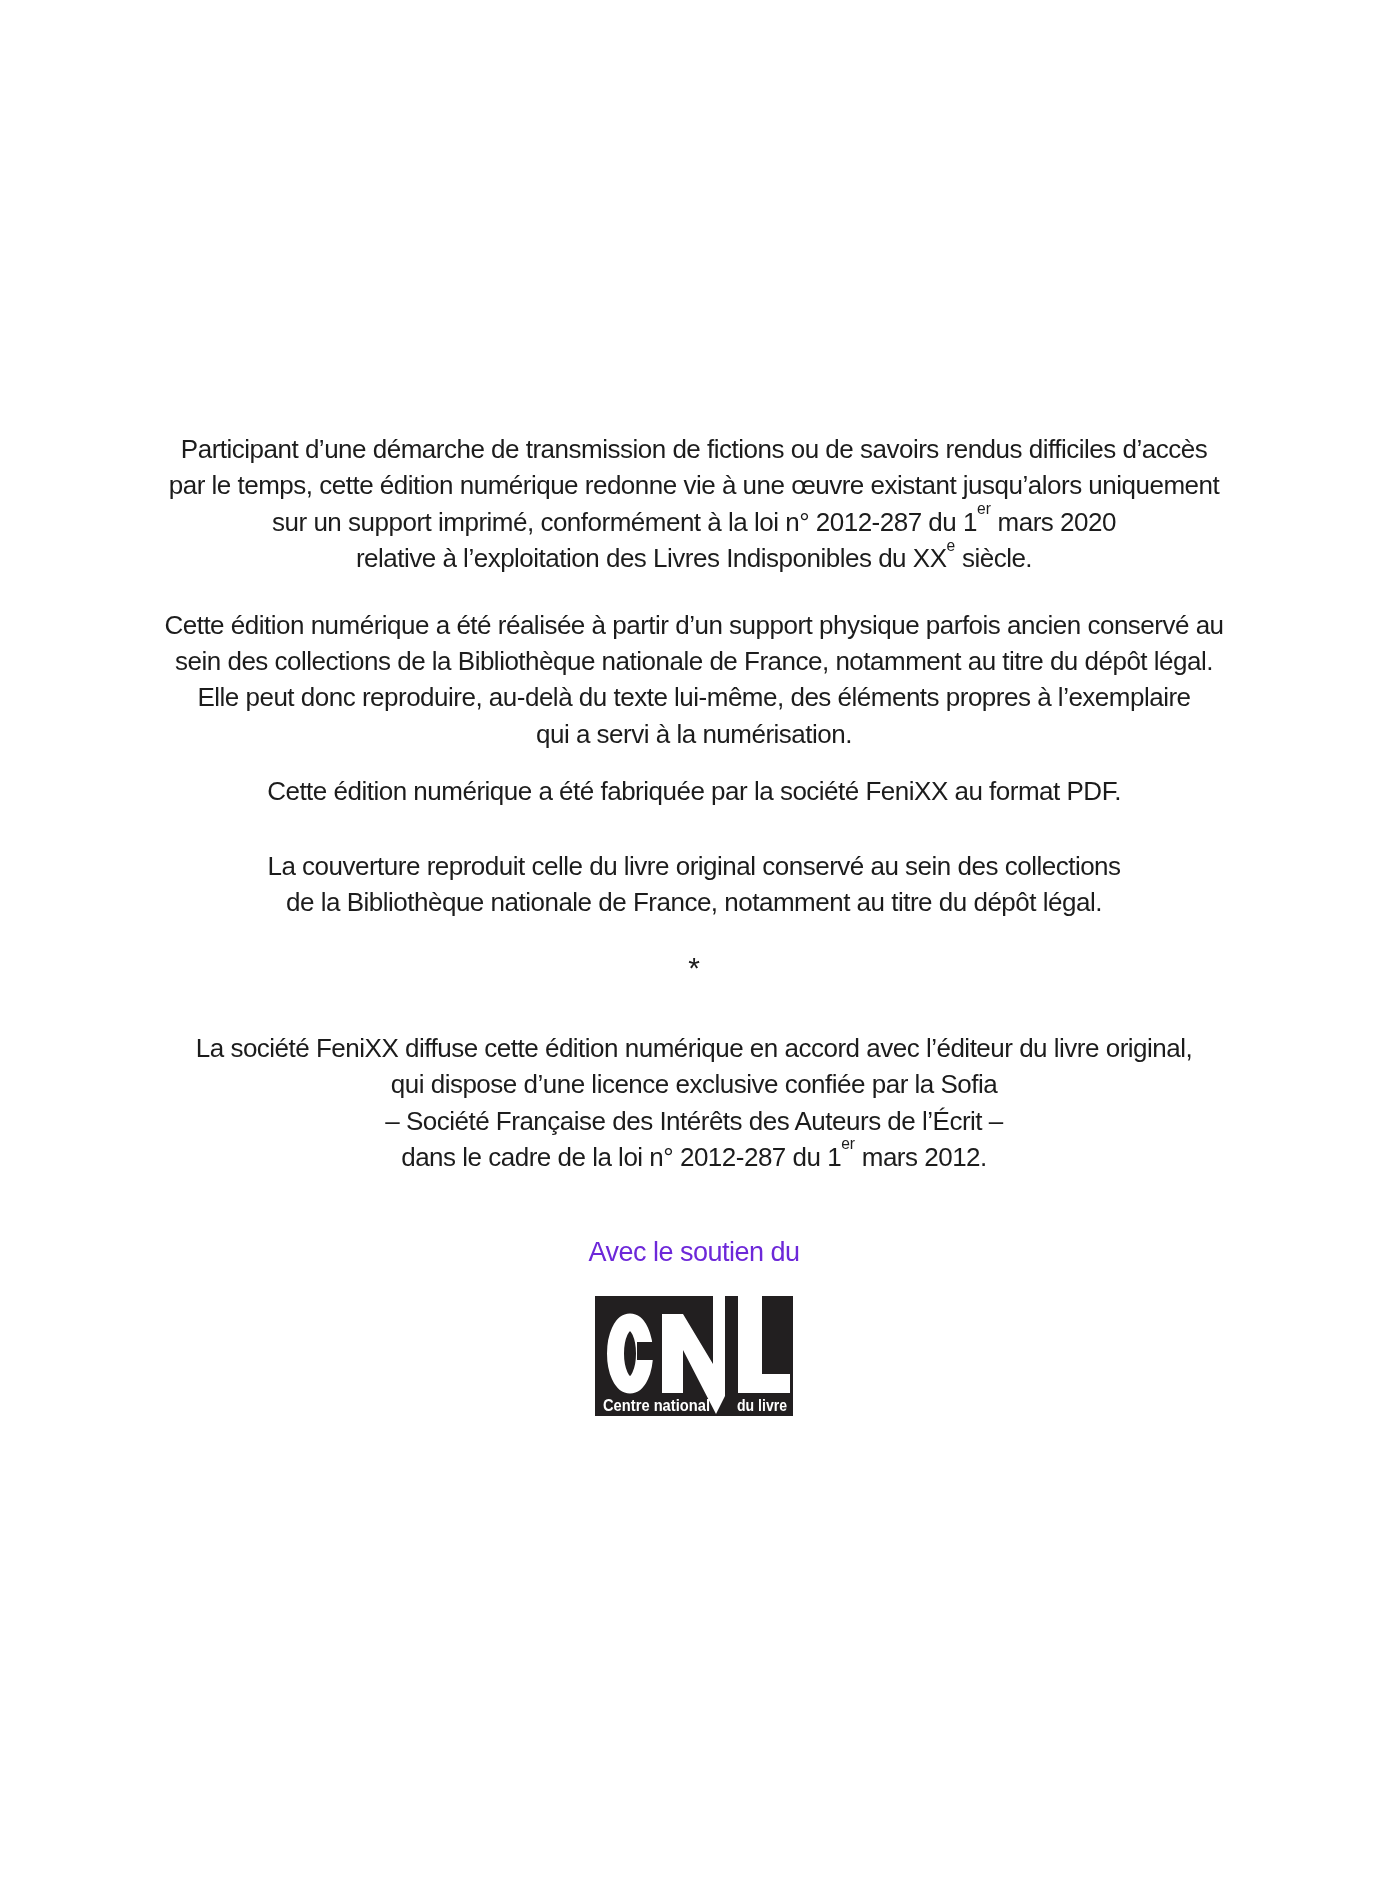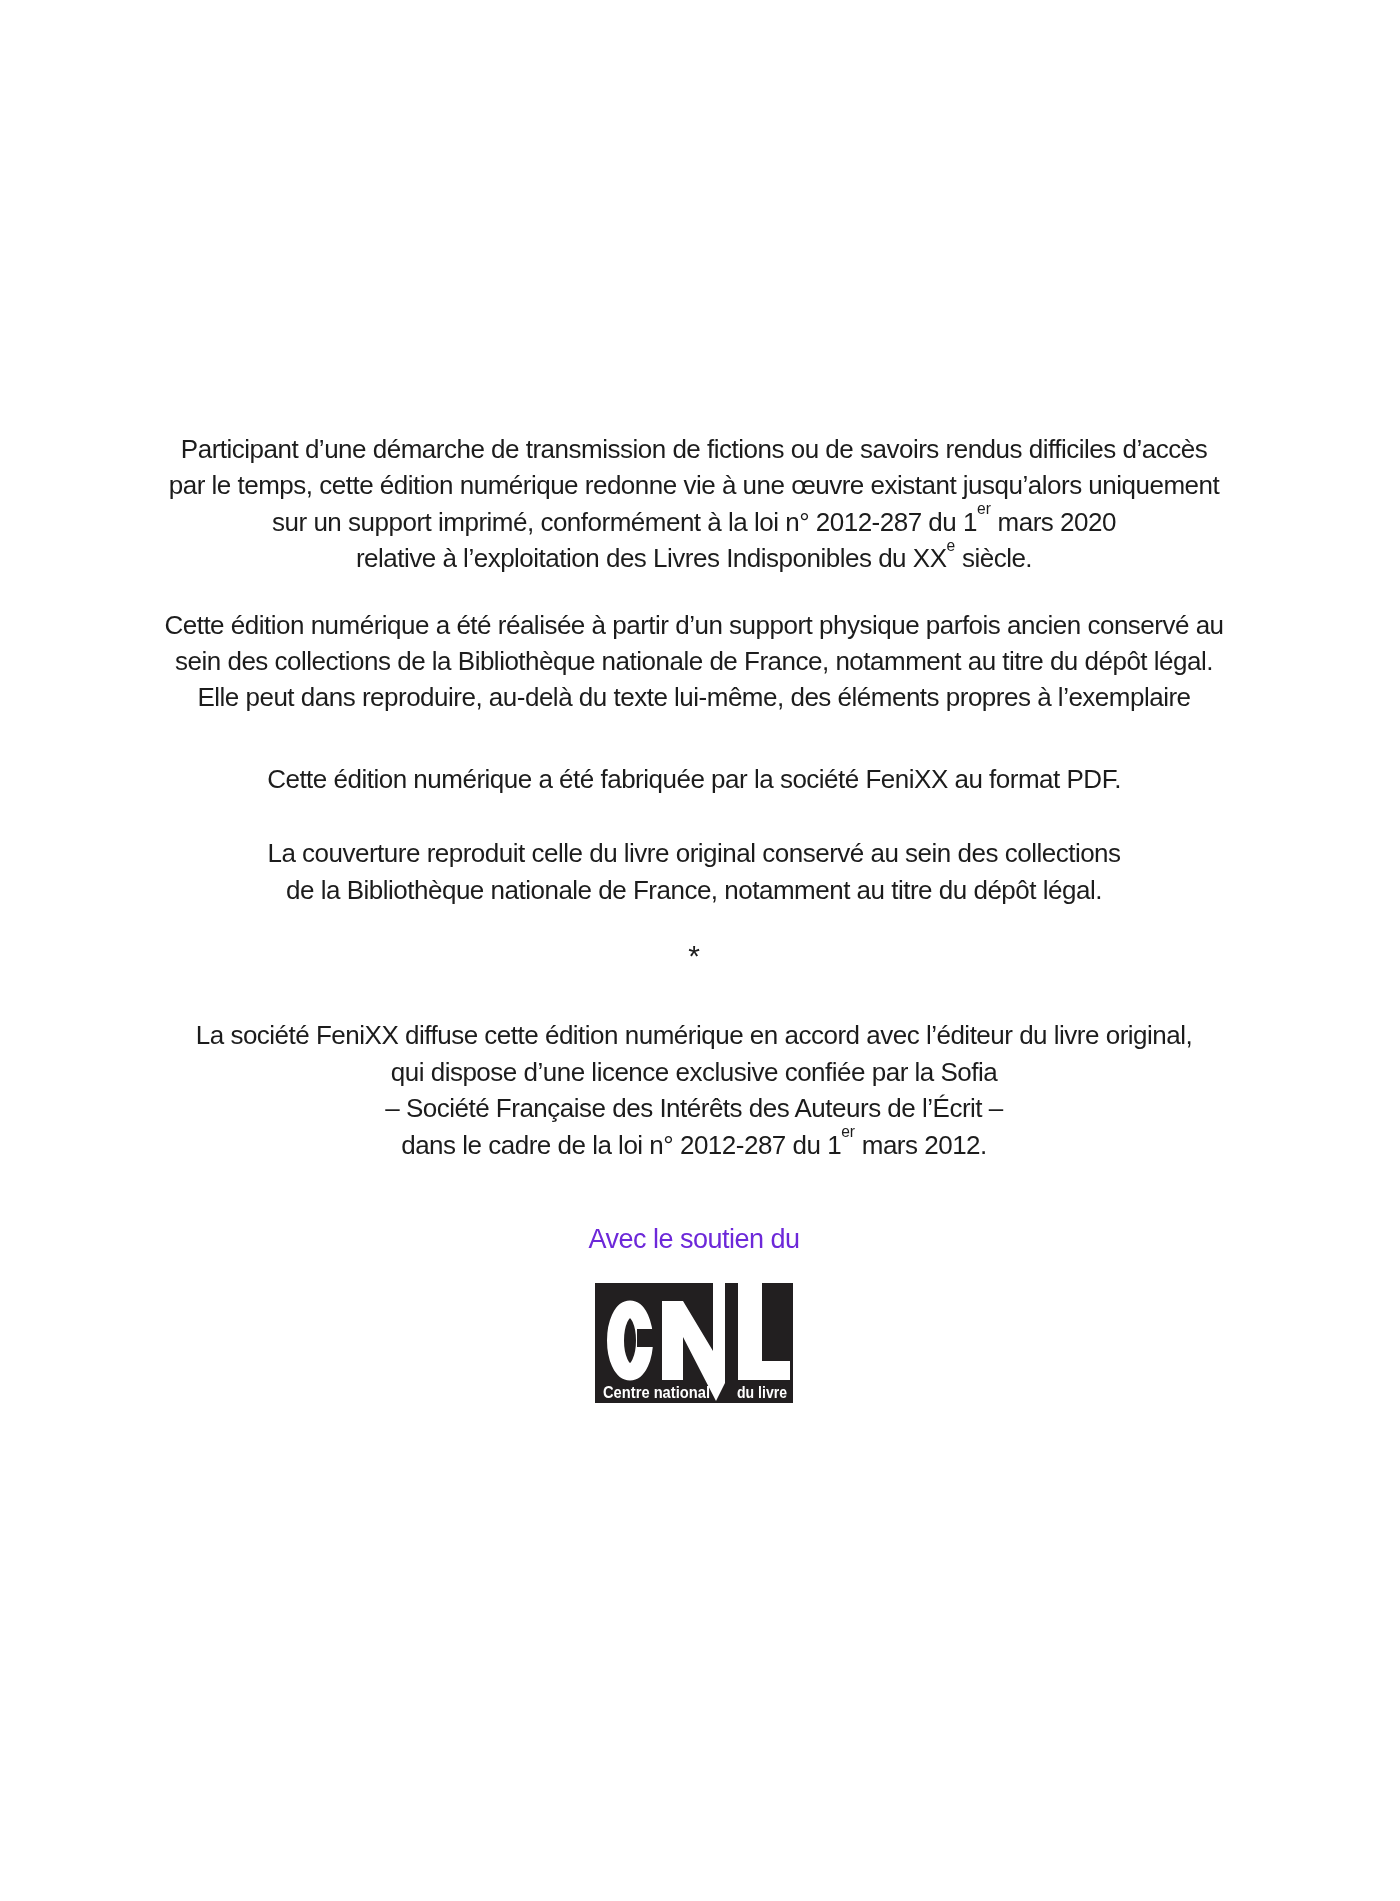--- a/index.html
+++ b/index.html
@@ -26,21 +26,21 @@
   .line { display:block; }
   sup {
     font-size:0.6em;
     letter-spacing:0;
     position:relative;
     top:-0.45em;
     line-height:0;
   }
   .p1   { margin-top:431px; }
   .p2   { margin-top:30px; }
-  .p3   { margin-top:45px; }
+  .p3   { margin-top:21px; }
   .p4   { margin-top:38px; }
   .sep  { margin-top:30px; font-size:30px; line-height:36.4px; letter-spacing:0; }
   .p5   { margin-top:43px; }
   .support-line {
     margin-top:59px;
     font-size:27px;
     line-height:34px;
     letter-spacing:-0.5px;
     color:#6d28d9;
   }
@@ -66,21 +66,22 @@
     <p class="bodytext p1">
       <span class="line"><span>Participant d’une démarche de transmission de fictions ou de savoirs rendus difficiles d’accès</span></span>
       <span class="line"><span>par le temps, cette édition numérique redonne vie à une œuvre existant jusqu’alors uniquement</span></span>
       <span class="line"><span>sur un support imprimé, conformément à la loi n° 2012-287 du 1</span><sup>er</sup><span> mars 2020</span></span>
       <span class="line"><span>relative à l’exploitation des Livres Indisponibles du XX</span><sup>e</sup><span> siècle.</span></span>
     </p>
 
     <p class="bodytext p2">
       <span class="line"><span>Cette édition numérique a été réalisée à partir d’un support physique parfois ancien conservé au</span></span>
       <span class="line"><span>sein des collections de la Bibliothèque nationale de France, notamment au titre du dépôt légal.</span></span>
-      <span class="line"><span>Elle peut dans reproduire, au-delà du texte lui-même, des éléments propres à l’exemplaire</span></span>
+      <span class="line"><span>Elle peut donc reproduire, au-delà du texte lui-même, des éléments propres à l’exemplaire</span></span>
+      <span class="line"><span>qui a servi à la numérisation.</span></span>
     </p>
 
     <p class="bodytext p3">
       <span class="line"><span>Cette édition numérique a été fabriquée par la société FeniXX au format PDF.</span></span>
     </p>
 
     <p class="bodytext p4">
       <span class="line"><span>La couverture reproduit celle du livre original conservé au sein des collections</span></span>
       <span class="line"><span>de la Bibliothèque nationale de France, notamment au titre du dépôt légal.</span></span>
     </p>

